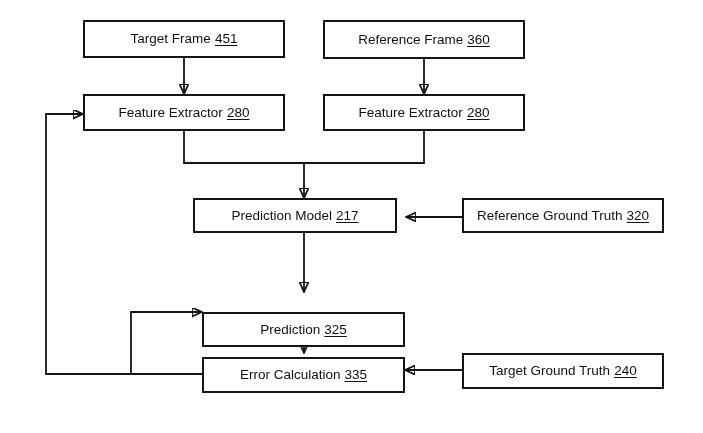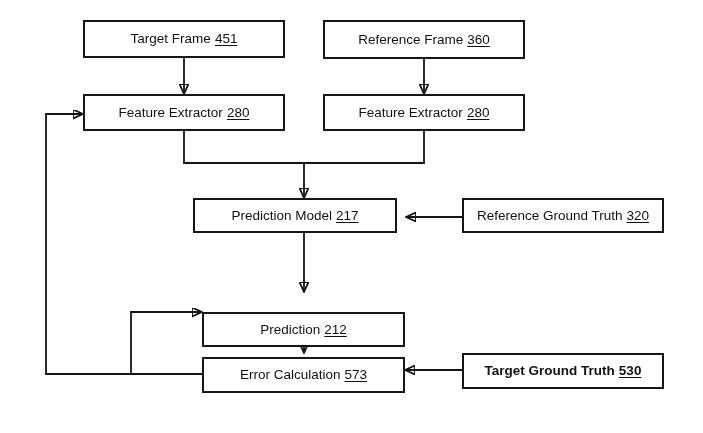--- a/index.html
+++ b/index.html
@@ -42,21 +42,21 @@
   }
   
   .b-target-frame            { left: 83px;  top: 20px;  width: 202px; height: 38px; }
   .b-reference-frame         { left: 323px; top: 20px;  width: 202px; height: 39px; }
   .b-feature-extractor-left  { left: 83px;  top: 94px;  width: 202px; height: 37px; }
   .b-feature-extractor-right { left: 323px; top: 94px;  width: 202px; height: 37px; }
   .b-prediction-model        { left: 193px; top: 198px; width: 204px; height: 35px; }
   .b-reference-ground-truth  { left: 462px; top: 198px; width: 202px; height: 35px; }
   .b-prediction              { left: 202px; top: 292px; width: 203px; height: 35px; margin-top: 20px; }
   .b-error-calculation       { left: 202px; top: 357px; width: 203px; height: 36px; }
-  .b-target-ground-truth     { left: 462px; top: 353px; width: 202px; height: 36px; font-weight: bold; }
+  .b-target-ground-truth     { left: 462px; top: 353px; width: 202px; height: 36px; }
 </style>
 </head>
 <body>
 
 <div class="stage">
 
   <svg class="wires" viewBox="0 0 703 433" aria-hidden="true">
     <defs>
       <marker id="arrow" markerWidth="11" markerHeight="10" refX="10" refY="4.5" orient="auto" markerUnits="userSpaceOnUse">
         <path d="M0,0 L10,4.5 L0,9 Z" fill="#151515" stroke="none"></path>
@@ -100,26 +100,26 @@
     <span class="ref">217</span>
   </div>
 
   <div class="box b-reference-ground-truth">
     <span>Reference Ground Truth</span>
     <span class="ref">320</span>
   </div>
 
   <div class="box b-prediction">
     <span>Prediction</span>
-    <span class="ref">212</span>
+    <span class="ref">325</span>
   </div>
 
   <div class="box b-error-calculation">
     <span>Error Calculation</span>
-    <span class="ref">573</span>
+    <span class="ref">335</span>
   </div>
 
   <div class="box b-target-ground-truth">
     <span>Target Ground Truth</span>
-    <span class="ref">530</span>
+    <span class="ref">240</span>
   </div>
 
 </div>
 
 </body></html>

